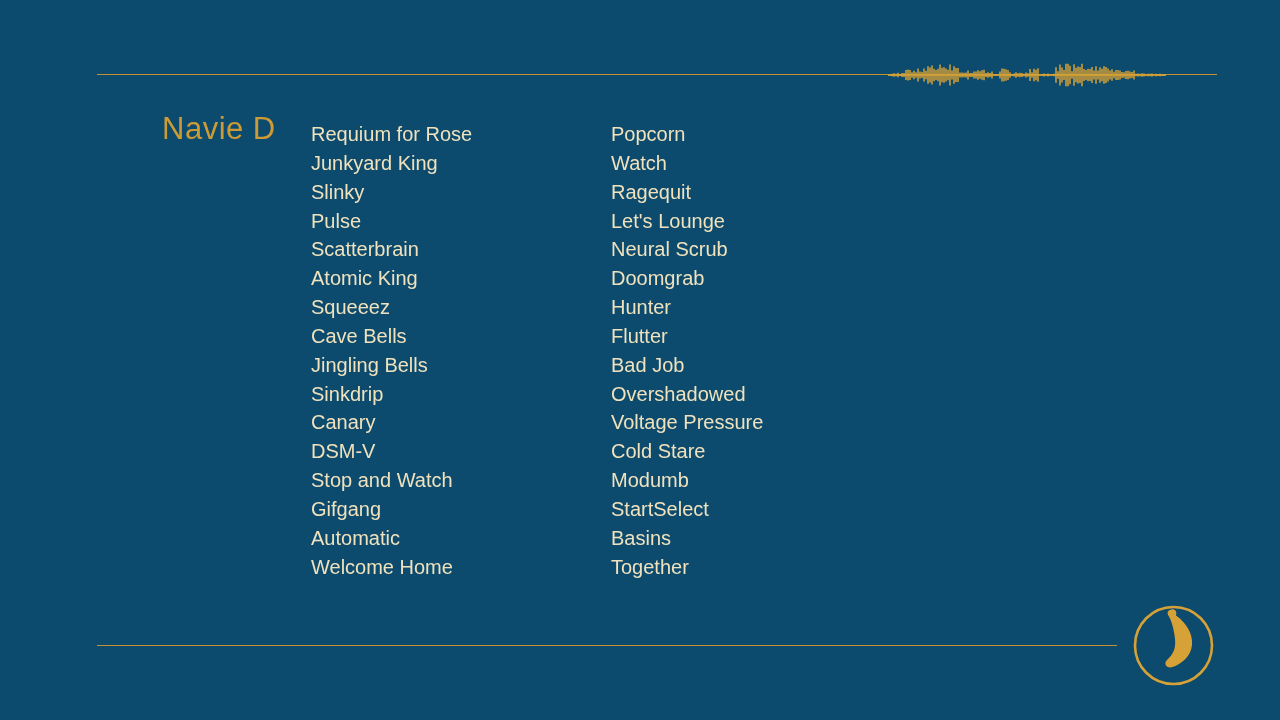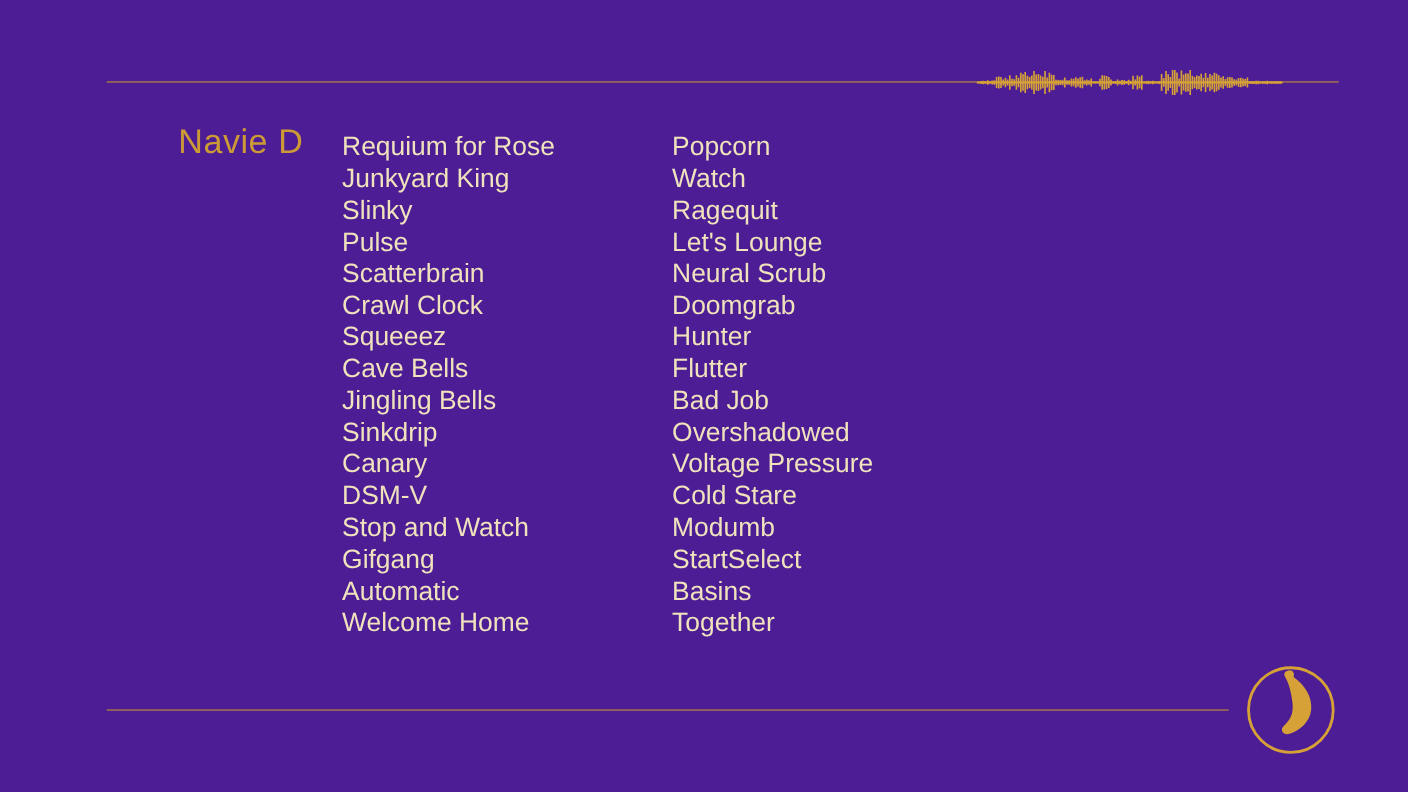--- a/index.html
+++ b/index.html
@@ -37,40 +37,40 @@
     font-size: 31px;
     font-weight: 400;
     letter-spacing: 0.5px;
     color: var(--title-gold, #CD9B35);
     white-space: nowrap;
   }
 
   .track-col {
     position: absolute;
     top: 120px;
-    font-size: 24px;
+    font-size: 20px;
     line-height: 28.85px;
     color: var(--track-text, #EFE2BD);
     white-space: nowrap;
   }
   .track-col.col1 { left: 311px; }
   .track-col.col2 { left: 611px; }
 
   .logo {
     position: absolute;
     left: 1131px;
     top: 603px;
     width: 85px;
     height: 85px;
   }
 </style>
 </head>
 <body>
 
-<div class="slide" style="--rule-gold: #C3912E; --title-gold: #CD9B35; --track-text: #EFE2BD; background: #4c1d95;">
+<div class="slide" style="--rule-gold: #C3912E; --title-gold: #CD9B35; --track-text: #EFE2BD; background: #0c4a6e;">
 
   <div class="rule top"></div>
 
   <svg class="waveform" id="waveform" viewBox="0 0 278 34">
       <line x1="0" y1="17" x2="278" y2="17" stroke="#D6A237" stroke-width="1.6"></line>
       <line x1="0" y1="16.3" x2="0" y2="17.7" stroke="#D6A237" stroke-width="1.5"></line>
       <line x1="2" y1="16.214172745964607" x2="2" y2="17.785827254035393" stroke="#D6A237" stroke-width="1.5"></line>
       <line x1="4" y1="15.739399428491016" x2="4" y2="18.260600571508984" stroke="#D6A237" stroke-width="1.5"></line>
       <line x1="6" y1="15.360869840519445" x2="6" y2="18.639130159480555" stroke="#D6A237" stroke-width="1.5"></line>
       <line x1="8" y1="15.806333550169985" x2="8" y2="18.193666449830015" stroke="#D6A237" stroke-width="1.5"></line>
@@ -212,21 +212,21 @@
     </svg>
 
   <div class="artist-title">Navie D</div>
 
   <div class="track-col col1">
       <div>Requium for Rose</div>
       <div>Junkyard King</div>
       <div>Slinky</div>
       <div>Pulse</div>
       <div>Scatterbrain</div>
-      <div>Crawl Clock</div>
+      <div>Atomic King</div>
       <div>Squeeez</div>
       <div>Cave Bells</div>
       <div>Jingling Bells</div>
       <div>Sinkdrip</div>
       <div>Canary</div>
       <div>DSM-V</div>
       <div>Stop and Watch</div>
       <div>Gifgang</div>
       <div>Automatic</div>
       <div>Welcome Home</div>

